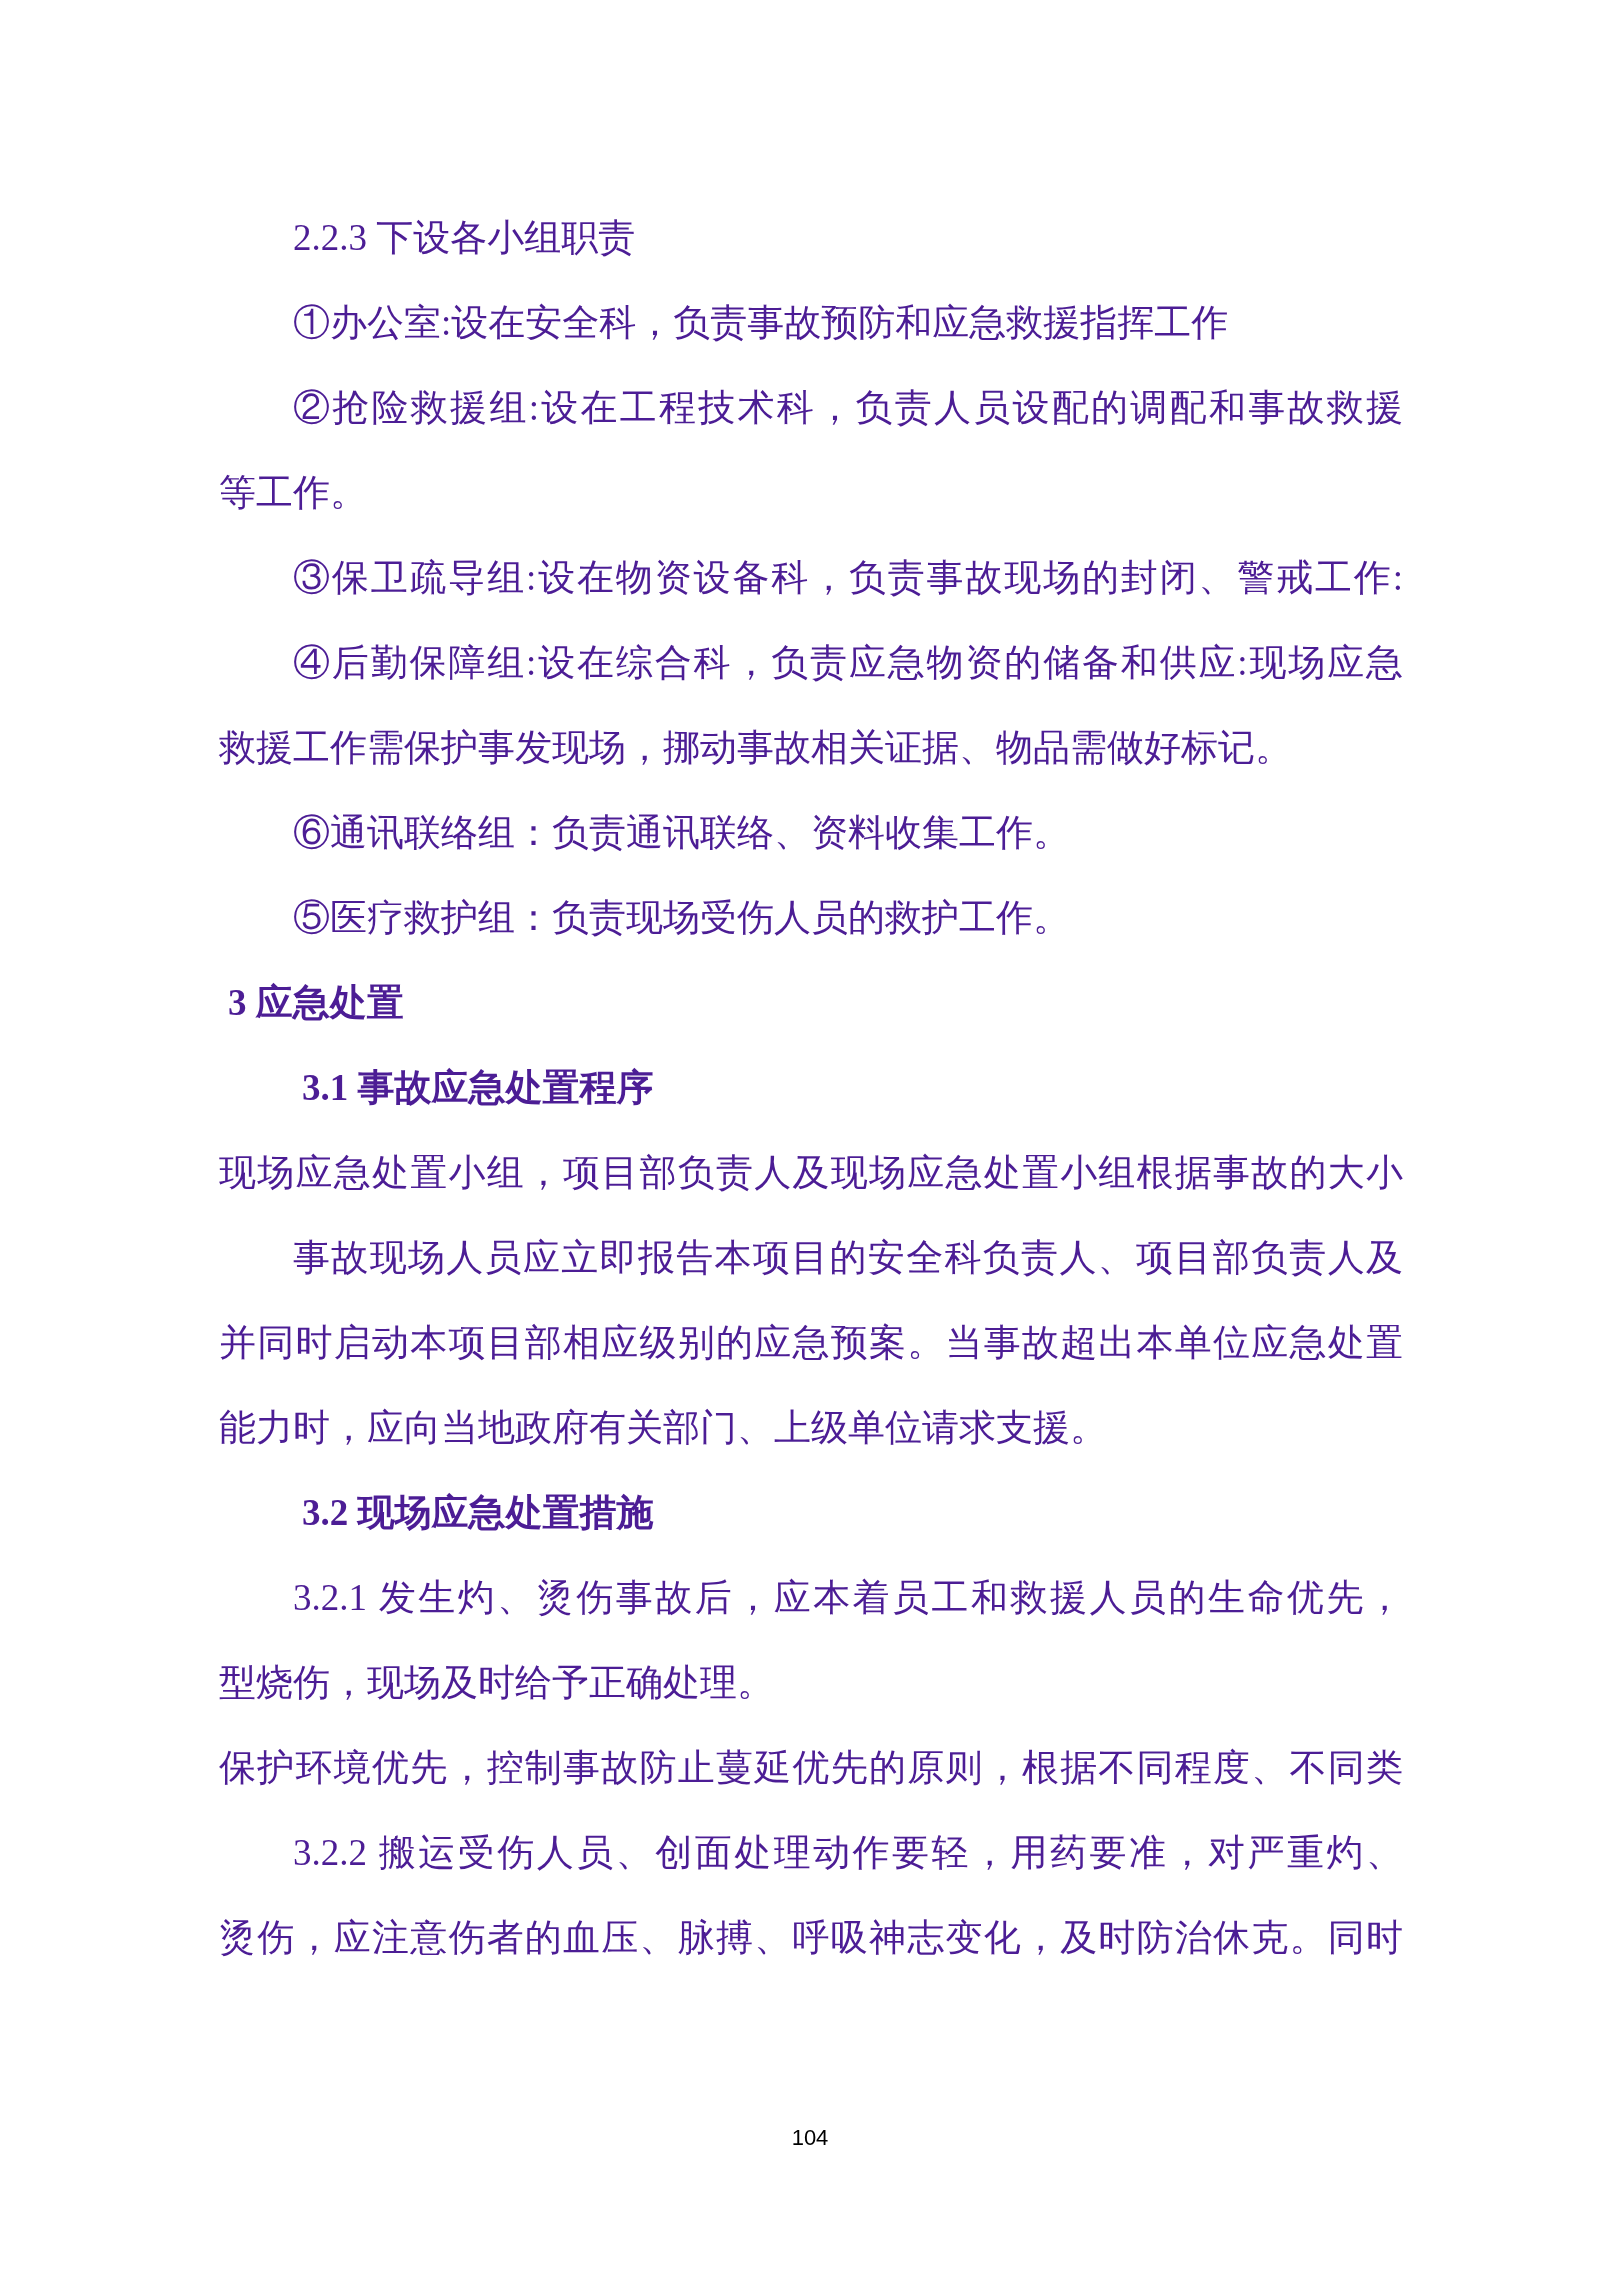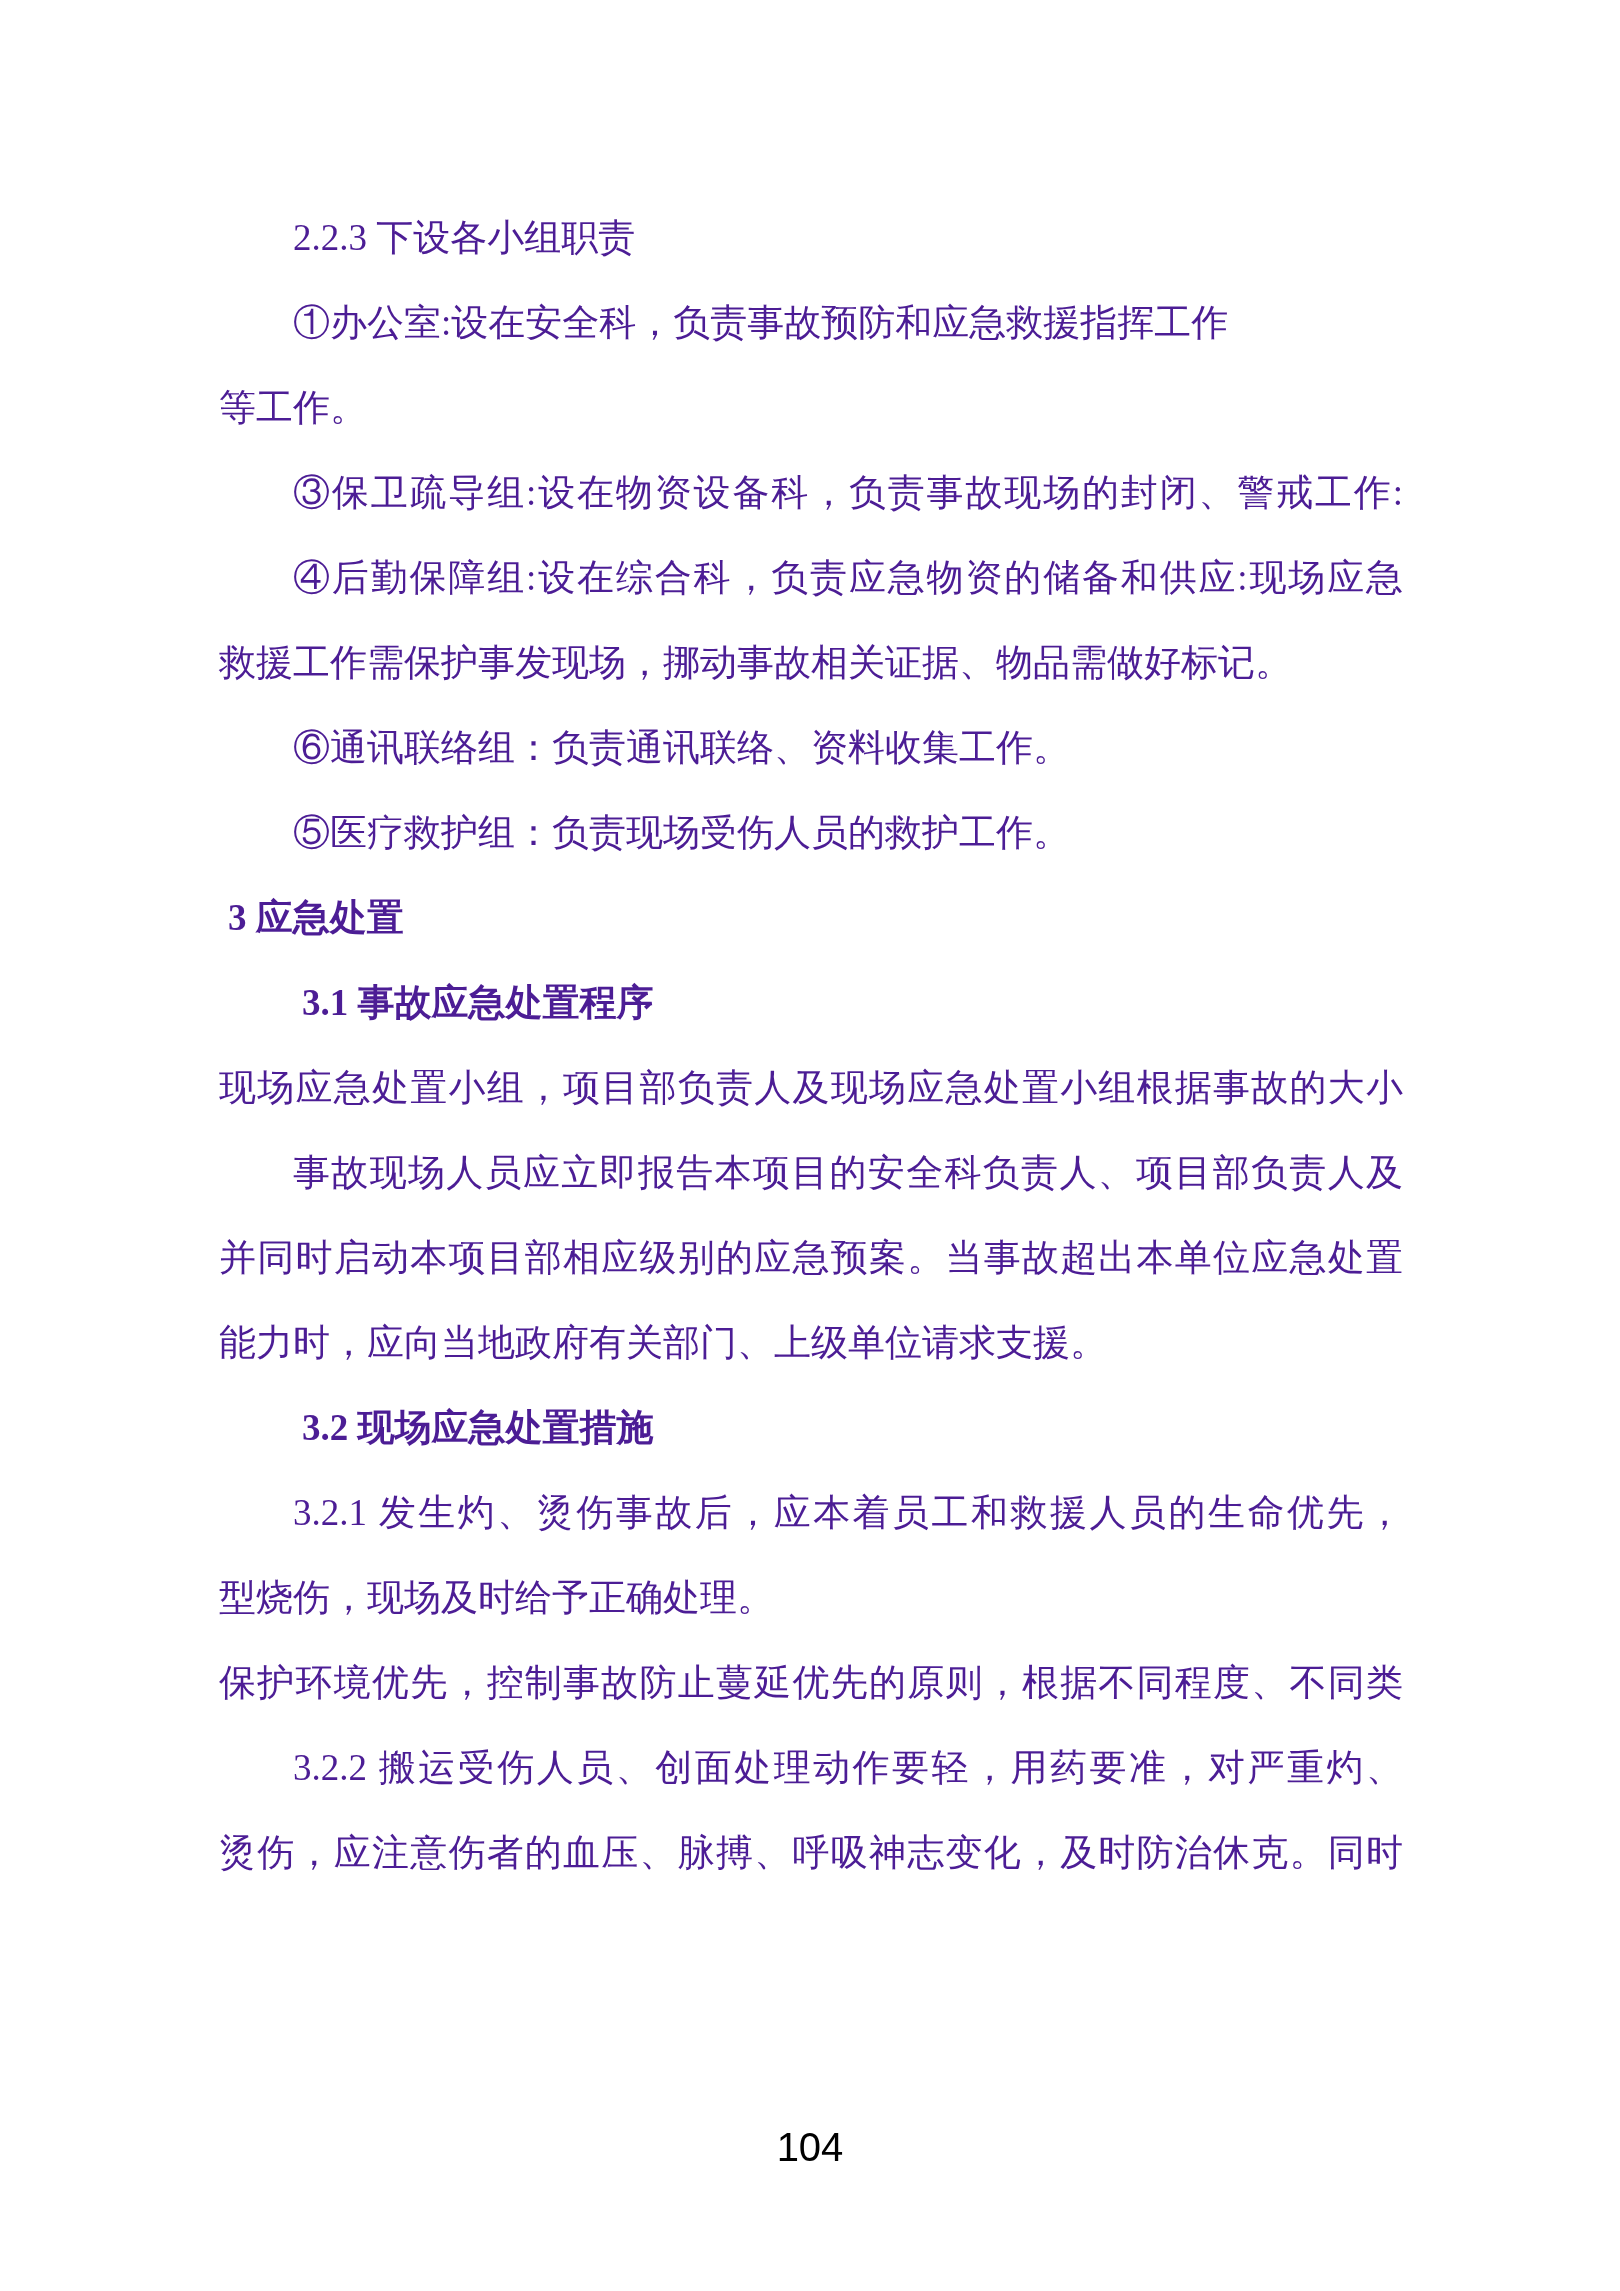--- a/index.html
+++ b/index.html
@@ -41,31 +41,32 @@
     font-weight: 700;
     margin-left: 9px;
   }
   .page-number {
     position: absolute;
     left: 0;
     top: 2125px;
     width: 1620px;
     text-align: center;
     font-family: "Liberation Sans", "DejaVu Sans", sans-serif;
-    font-size: 40px;
+    font-size: 22px;
     color: #000000;
   }
 </style>
 </head>
 <body>
 
 <div class="page">
   <div class="doc-body">
       <div class="line indent">2.2.3 下设各小组职责</div>
       <div class="line indent">①办公室:设在安全科，负责事故预防和应急救援指挥工作</div>
+      <div class="line indent justify">②抢险救援组:设在工程技术科，负责人员设配的调配和事故救援</div>
       <div class="line">等工作。</div>
       <div class="line indent justify">③保卫疏导组:设在物资设备科，负责事故现场的封闭、警戒工作:</div>
       <div class="line indent justify">④后勤保障组:设在综合科，负责应急物资的储备和供应:现场应急</div>
       <div class="line">救援工作需保护事发现场，挪动事故相关证据、物品需做好标记。</div>
       <div class="line indent">⑥通讯联络组：负责通讯联络、资料收集工作。</div>
       <div class="line indent">⑤医疗救护组：负责现场受伤人员的救护工作。</div>
       <div class="line bold">3 应急处置</div>
       <div class="line indent bold">3.1 事故应急处置程序</div>
       <div class="line justify">现场应急处置小组，项目部负责人及现场应急处置小组根据事故的大小</div>
       <div class="line indent justify">事故现场人员应立即报告本项目的安全科负责人、项目部负责人及</div>

